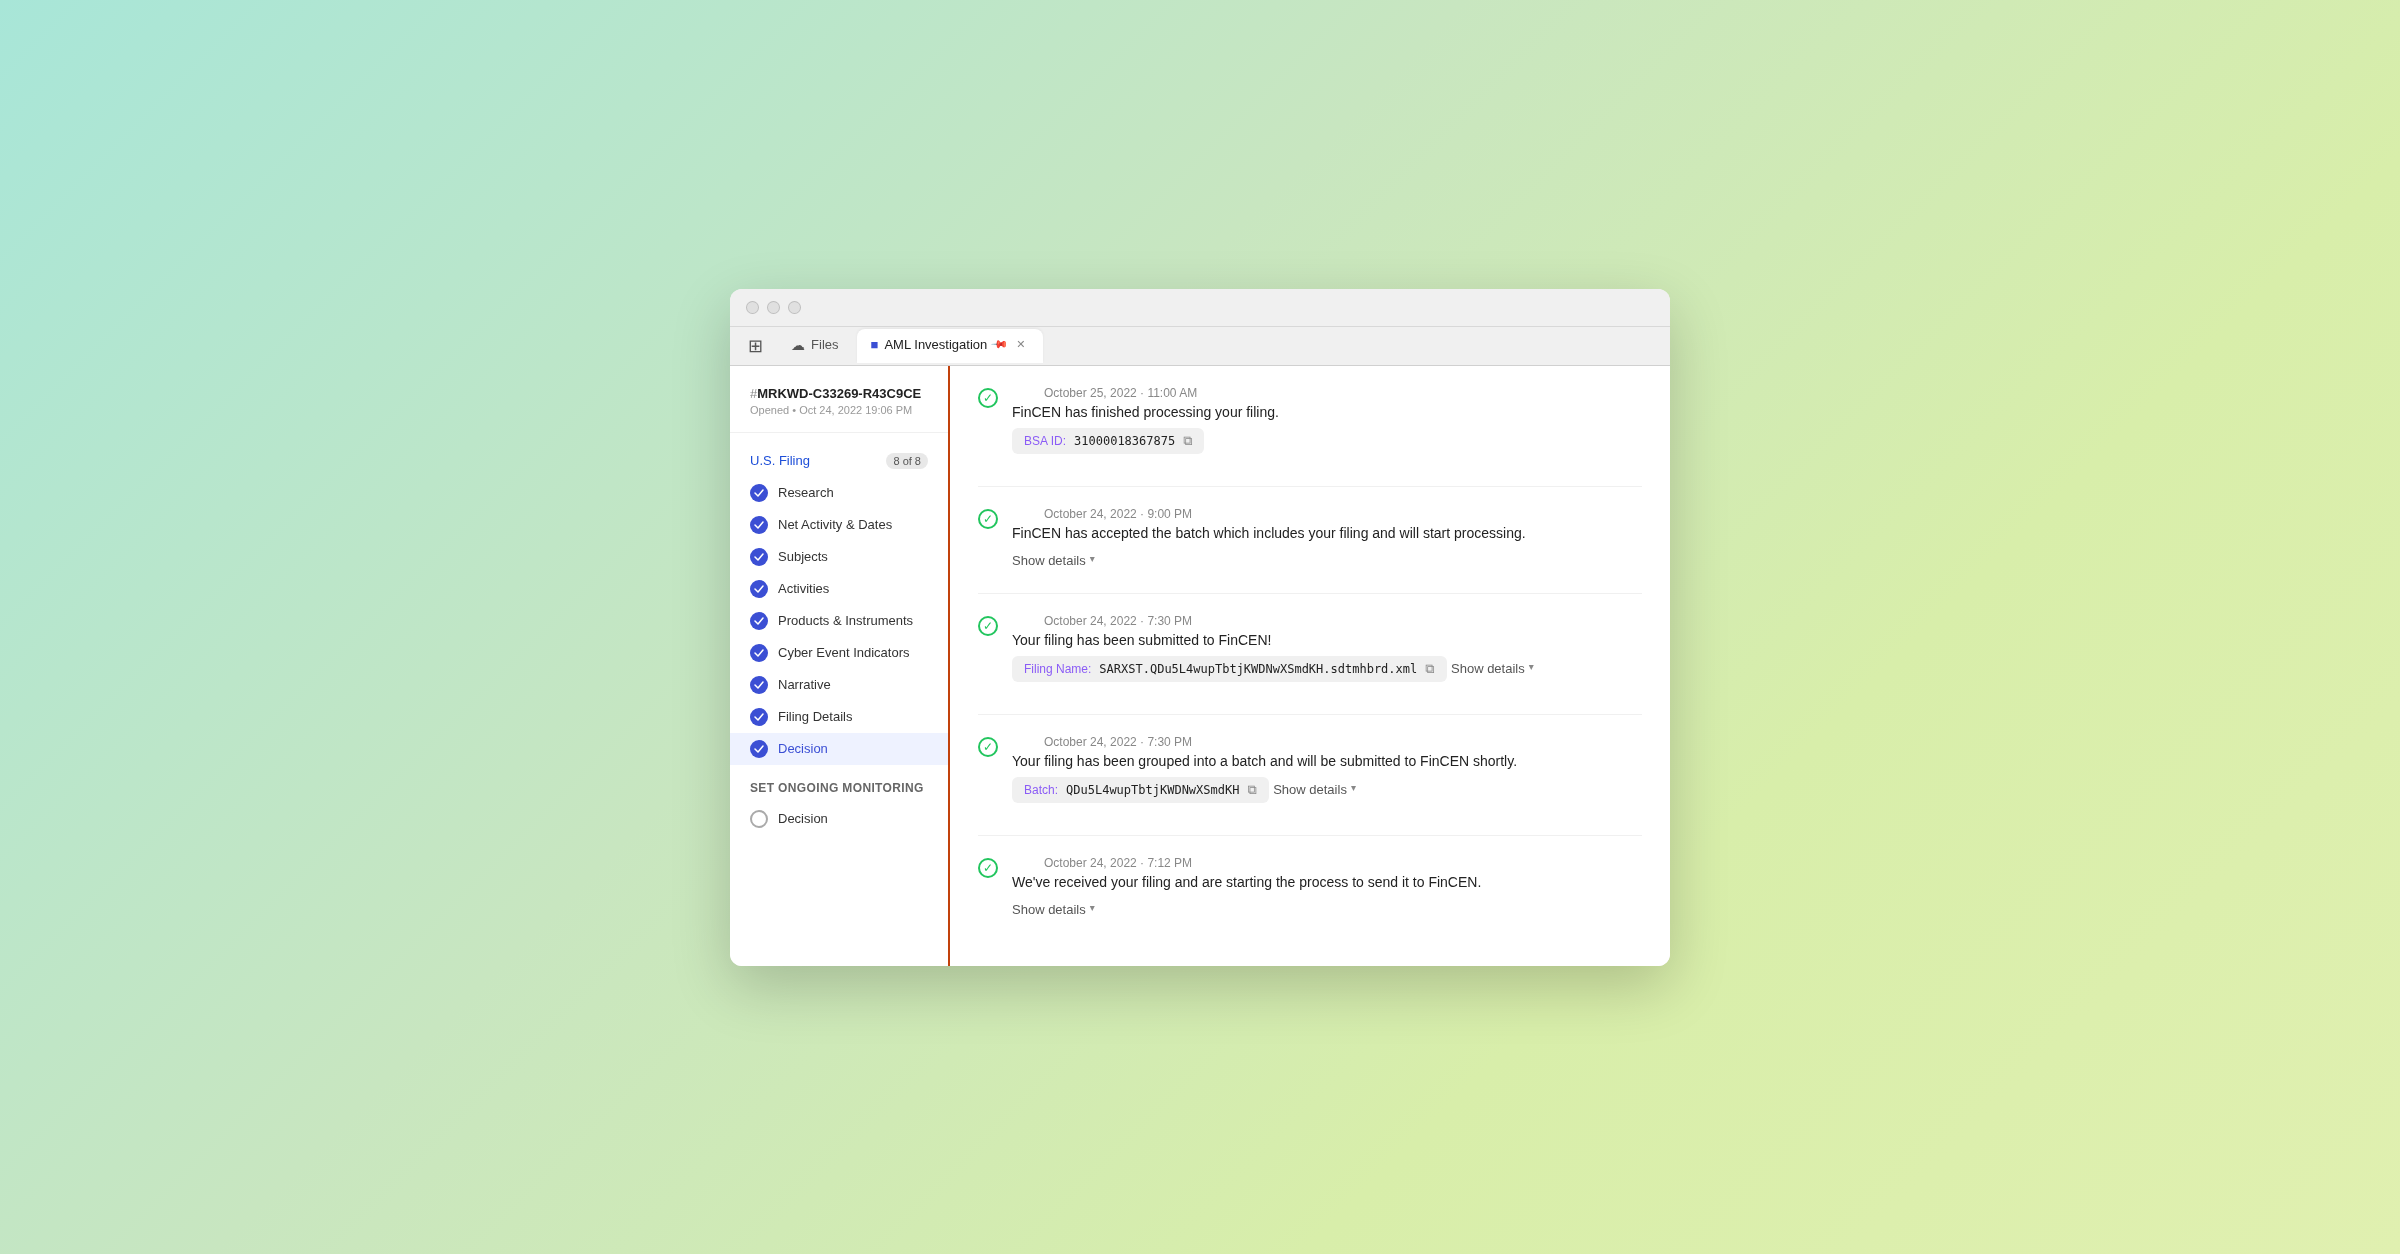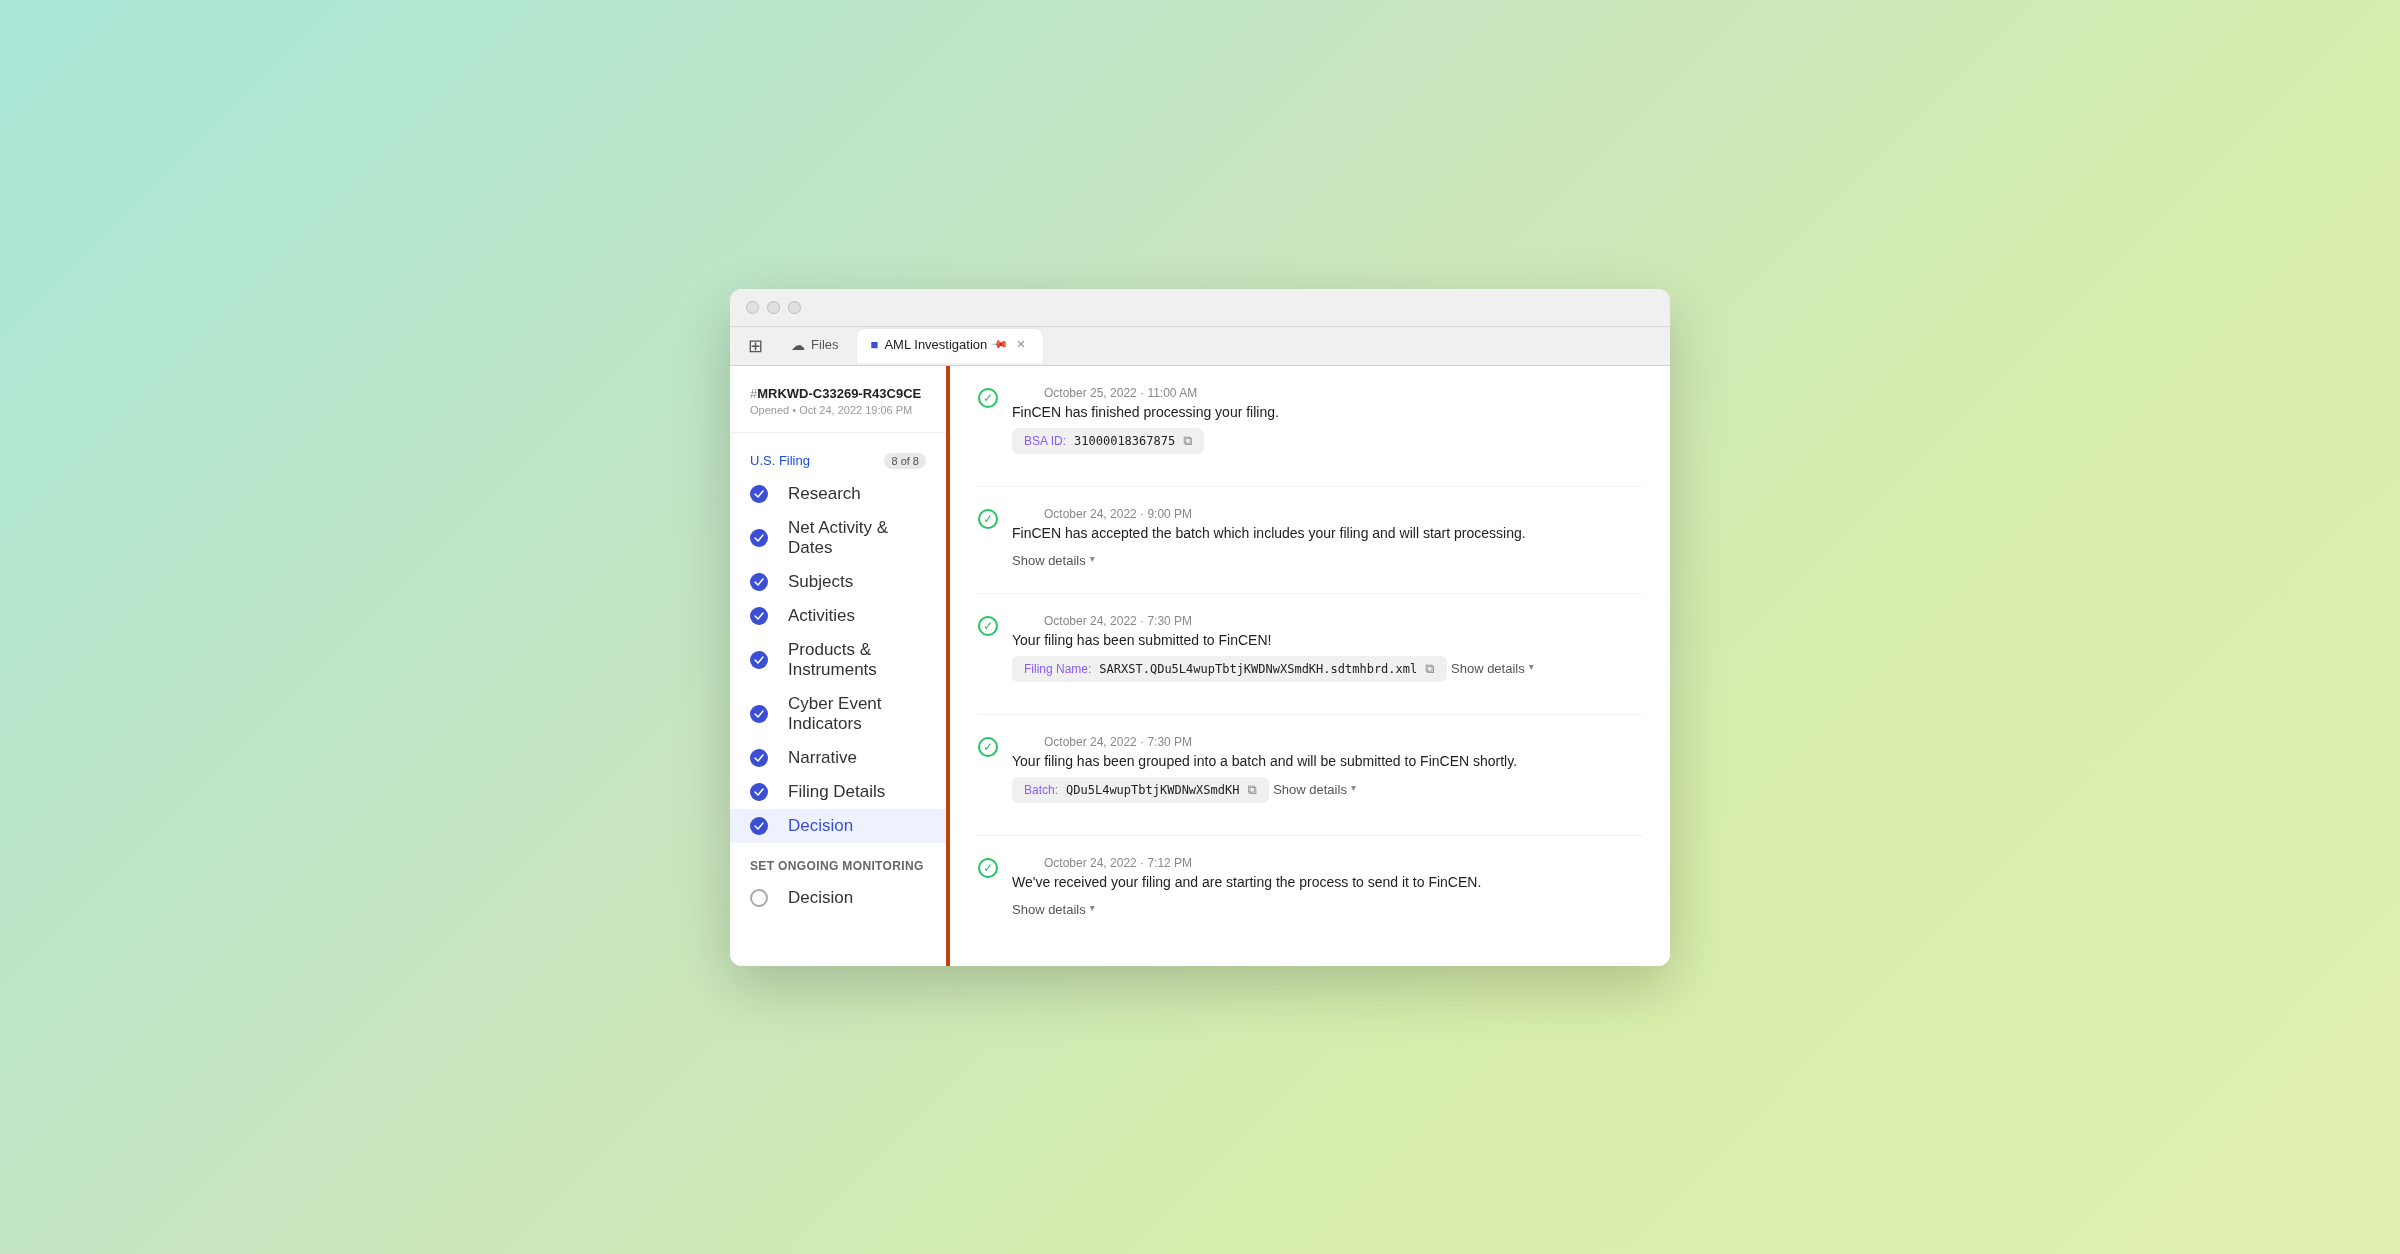--- a/index.html
+++ b/index.html
@@ -99,21 +99,21 @@
     }
 
     .main-content {
       display: flex;
       background: #fff;
       min-height: 600px;
     }
 
     .sidebar {
       width: 220px;
-      border-right: 4px solid #c2410c;
+      border-right: 2px solid #c2410c;
       padding: 20px 0;
       flex-shrink: 0;
     }
 
     .case-id {
       padding: 0 20px 16px;
       border-bottom: 1px solid #f0f0f0;
       margin-bottom: 16px;
     }
 
@@ -152,23 +152,23 @@
       color: #555;
       font-size: 11px;
       padding: 2px 7px;
       border-radius: 10px;
       font-weight: 500;
     }
 
     .nav-item {
       display: flex;
       align-items: center;
-      gap: 20px;
+      gap: 10px;
       padding: 7px 20px;
-      font-size: 17px;
+      font-size: 13px;
       color: #333;
       cursor: pointer;
     }
 
     .nav-item.active {
       background: #eef2ff;
       color: #3b4fd4;
       font-weight: 500;
     }
 

